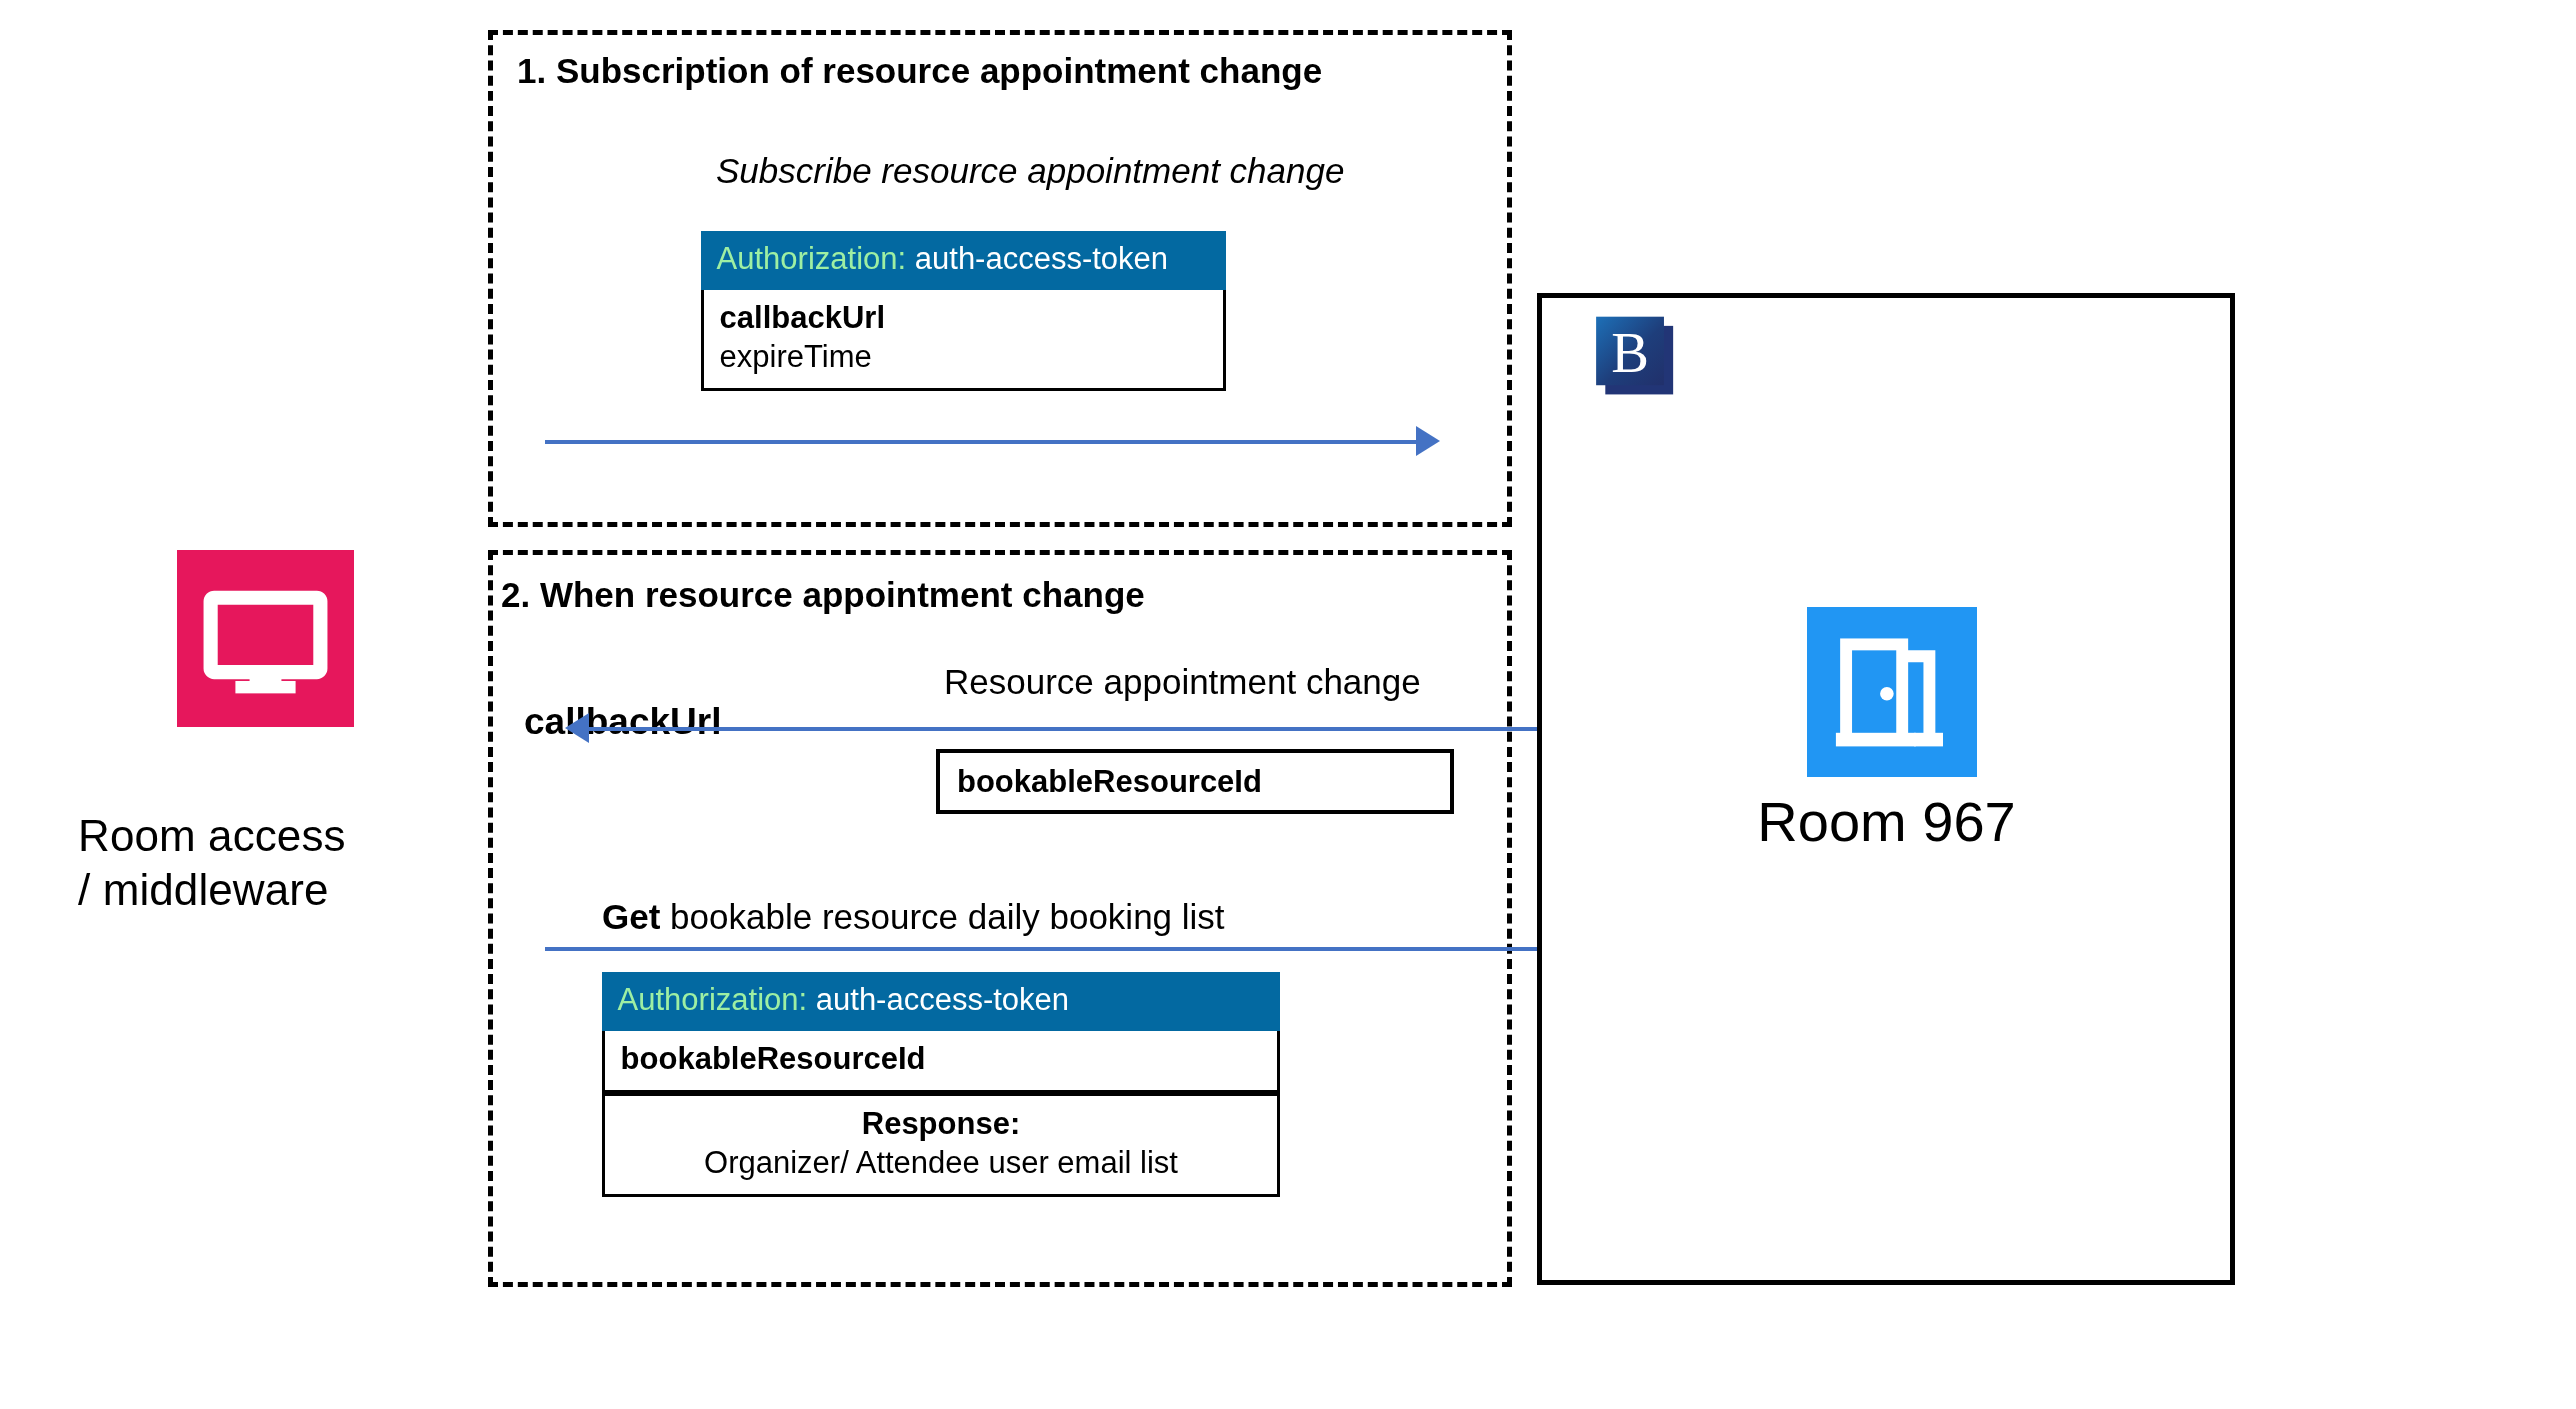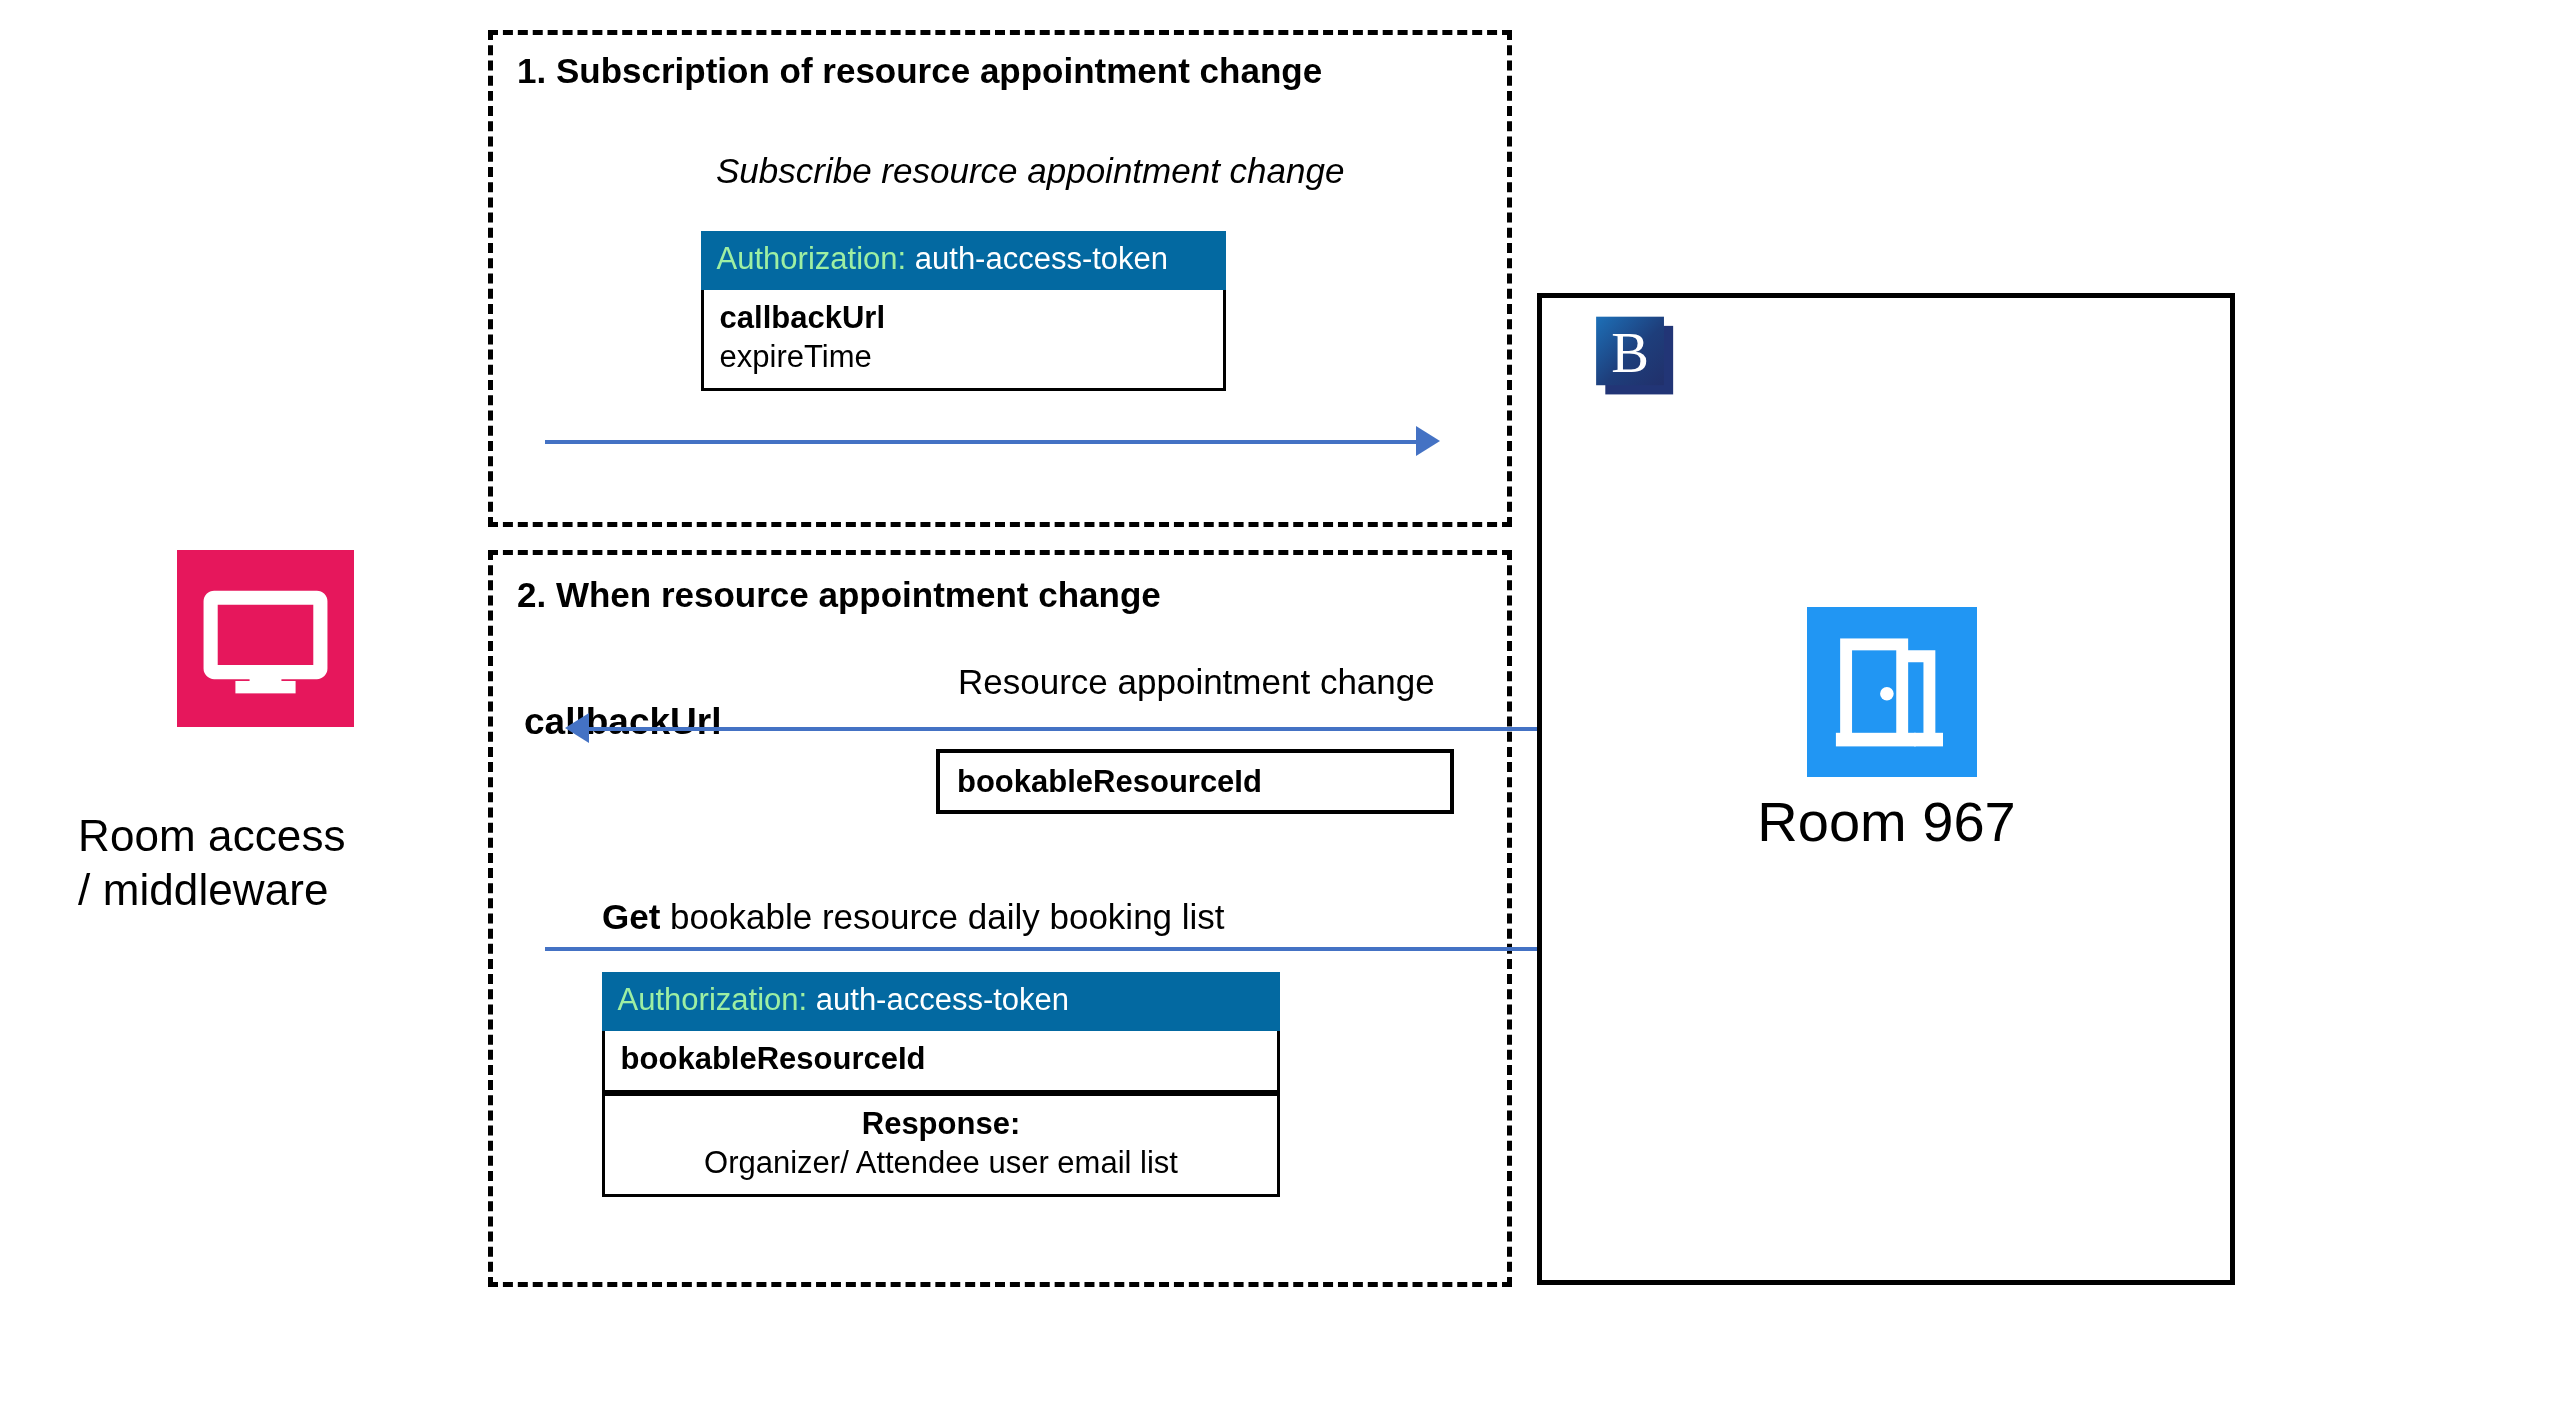--- a/index.html
+++ b/index.html
@@ -49,30 +49,30 @@
   #section2 { left: 488px; top: 550px; width: 1024px; height: 737px; }
 
   .section-title {
     font-size: 35px;
     font-weight: bold;
     color: #000;
     white-space: nowrap;
     text-align: right;
   }
   #section1-title { left: 517px; top: 51px; }
-  #section2-title { left: 517px; top: 575px; }
+  #section2-title { left: 501px; top: 575px; }
 
   
   .caption {
     font-size: 35px;
     color: #000;
     white-space: nowrap;
   }
   #caption-subscribe { left: 716px; top: 151px; font-style: italic; }
-  #caption-resource-change { left: 944px; top: 662px; margin-left: 14px; }
+  #caption-resource-change { left: 944px; top: 662px; }
   #caption-get { left: 602px; top: 897px; }
   #caption-get b { font-weight: bold; }
 
   #label-callbackurl {
     left: 524px; top: 701px;
     font-size: 37px;
     font-weight: bold;
     color: #000;
     white-space: nowrap;
   }

